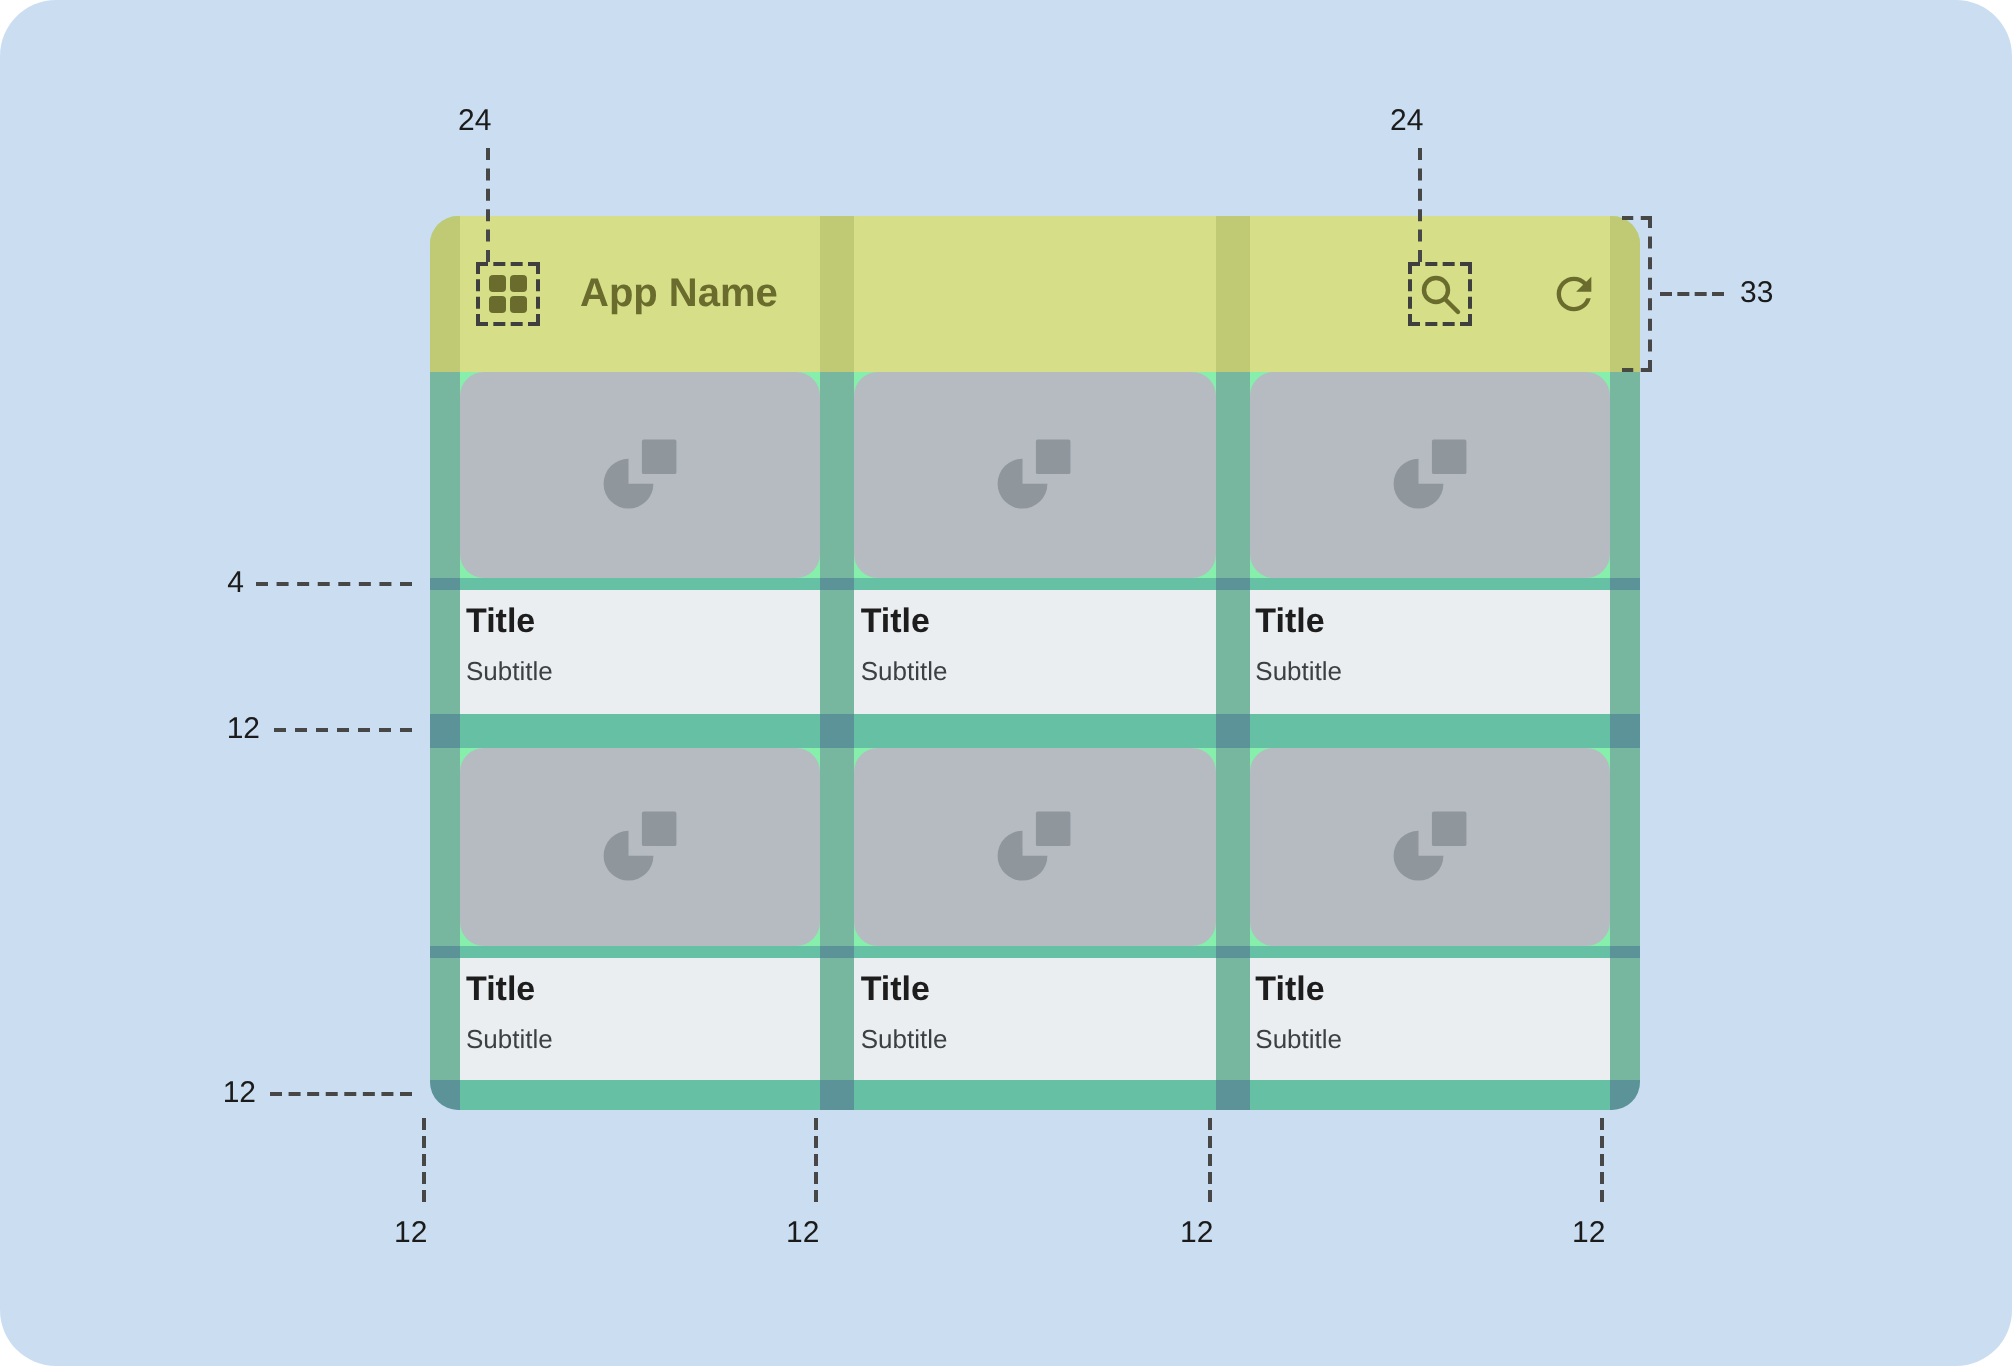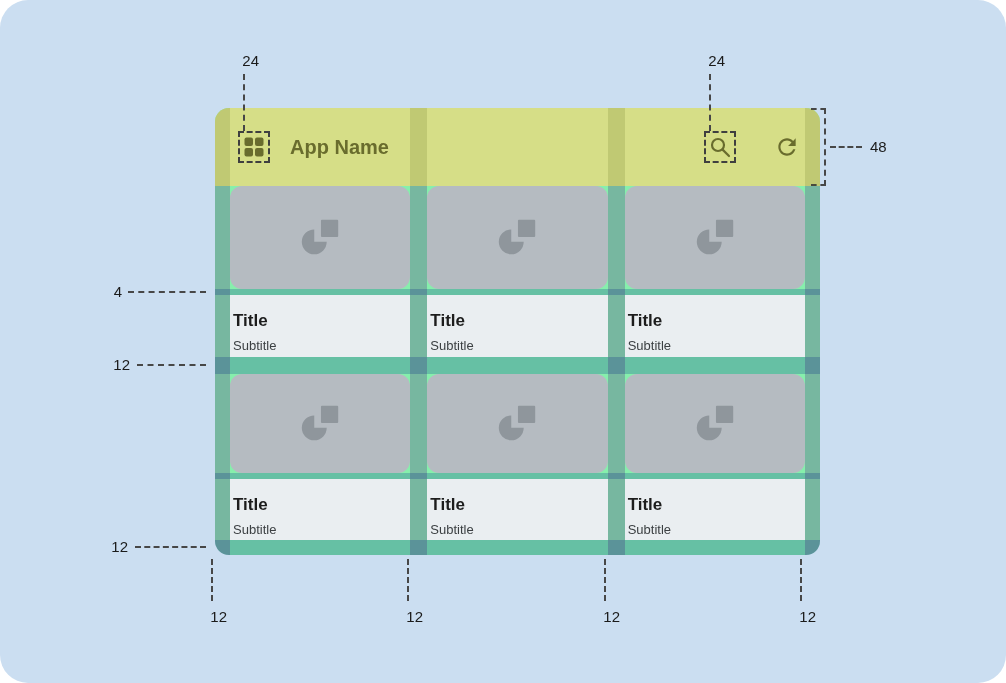--- a/index.html
+++ b/index.html
@@ -39,21 +39,21 @@
     position:absolute; left:75px; top:0; height:78px; line-height:78px;
     font-size:20px; font-weight:600; color:#696c2d; z-index:3;
   }
   .refresh-wrap { position:absolute; left:559px; top:26px; z-index:3; }
 
   
   .card-image {
     background:#b5bbc1; border-radius:12px;
     display:flex; align-items:center; justify-content:center;
   }
-  .card-text { background:#eaeef1; padding:16px 3px 0 3px; }
+  .card-text { background:#eaeef1; padding:6px 3px 0 3px; }
   .card-title { font-size:17px; font-weight:700; color:#1d1d1d; }
   .card-subtitle { font-size:13px; color:#3c4043; margin-top:7px; }
   .c1 { grid-column:2; } .c2 { grid-column:4; } .c3 { grid-column:6; }
   .img-r1 { grid-row:2; } .txt-r1 { grid-row:4; }
   .img-r2 { grid-row:6; } .txt-r2 { grid-row:8; }
 
   
   .ovl-v {
     grid-row:2 / -1; background:#e2c4ee; mix-blend-mode:multiply; z-index:4;
   }
@@ -67,21 +67,21 @@
   
   .ann-label {
     position:absolute; font-size:15px; color:#1b1b1b; line-height:18px;
   }
   .dash-v { position:absolute; width:0; border-left:2px dashed #474747; }
   .dash-h { position:absolute; height:0; border-top:2px dashed #474747; }
   .bracket {
     position:absolute; left:811px; top:108px; width:15px; height:78px;
     border:2px dashed #474747; border-left:none;
   }
-  .t-center { text-align:right; } .t-right { text-align:right; }
+  .t-center { text-align:left; } .t-right { text-align:right; }
 
   svg { display:block; }
 </style>
 </head>
 <body>
 
 <div class="canvas">
 
   <div class="window">
 
@@ -204,21 +204,21 @@
   </div>
 
   <div class="ann-label t-center" style="left:229px; top:52px; width:30px;">24</div>
   <div class="dash-v" style="left:243px; top:74px; height:57px;"></div>
 
   <div class="ann-label t-center" style="left:695px; top:52px; width:30px;">24</div>
   <div class="dash-v" style="left:709px; top:74px; height:57px;"></div>
 
   <div class="bracket"></div>
   <div class="dash-h" style="left:830px; top:146px; width:32px;"></div>
-  <div class="ann-label" style="left:870px; top:138px; width:34px;">48</div>
+  <div class="ann-label" style="left:870px; top:138px; width:34px;">33</div>
 
   <div class="ann-label t-right" style="left:96px; top:283px; width:26px;">4</div>
   <div class="dash-h" style="left:128px; top:291px; width:78px;"></div>
 
   <div class="ann-label t-right" style="left:100px; top:356px; width:30px;">12</div>
   <div class="dash-h" style="left:137px; top:364px; width:69px;"></div>
 
   <div class="ann-label t-right" style="left:98px; top:538px; width:30px;">12</div>
   <div class="dash-h" style="left:135px; top:546px; width:71px;"></div>
 

